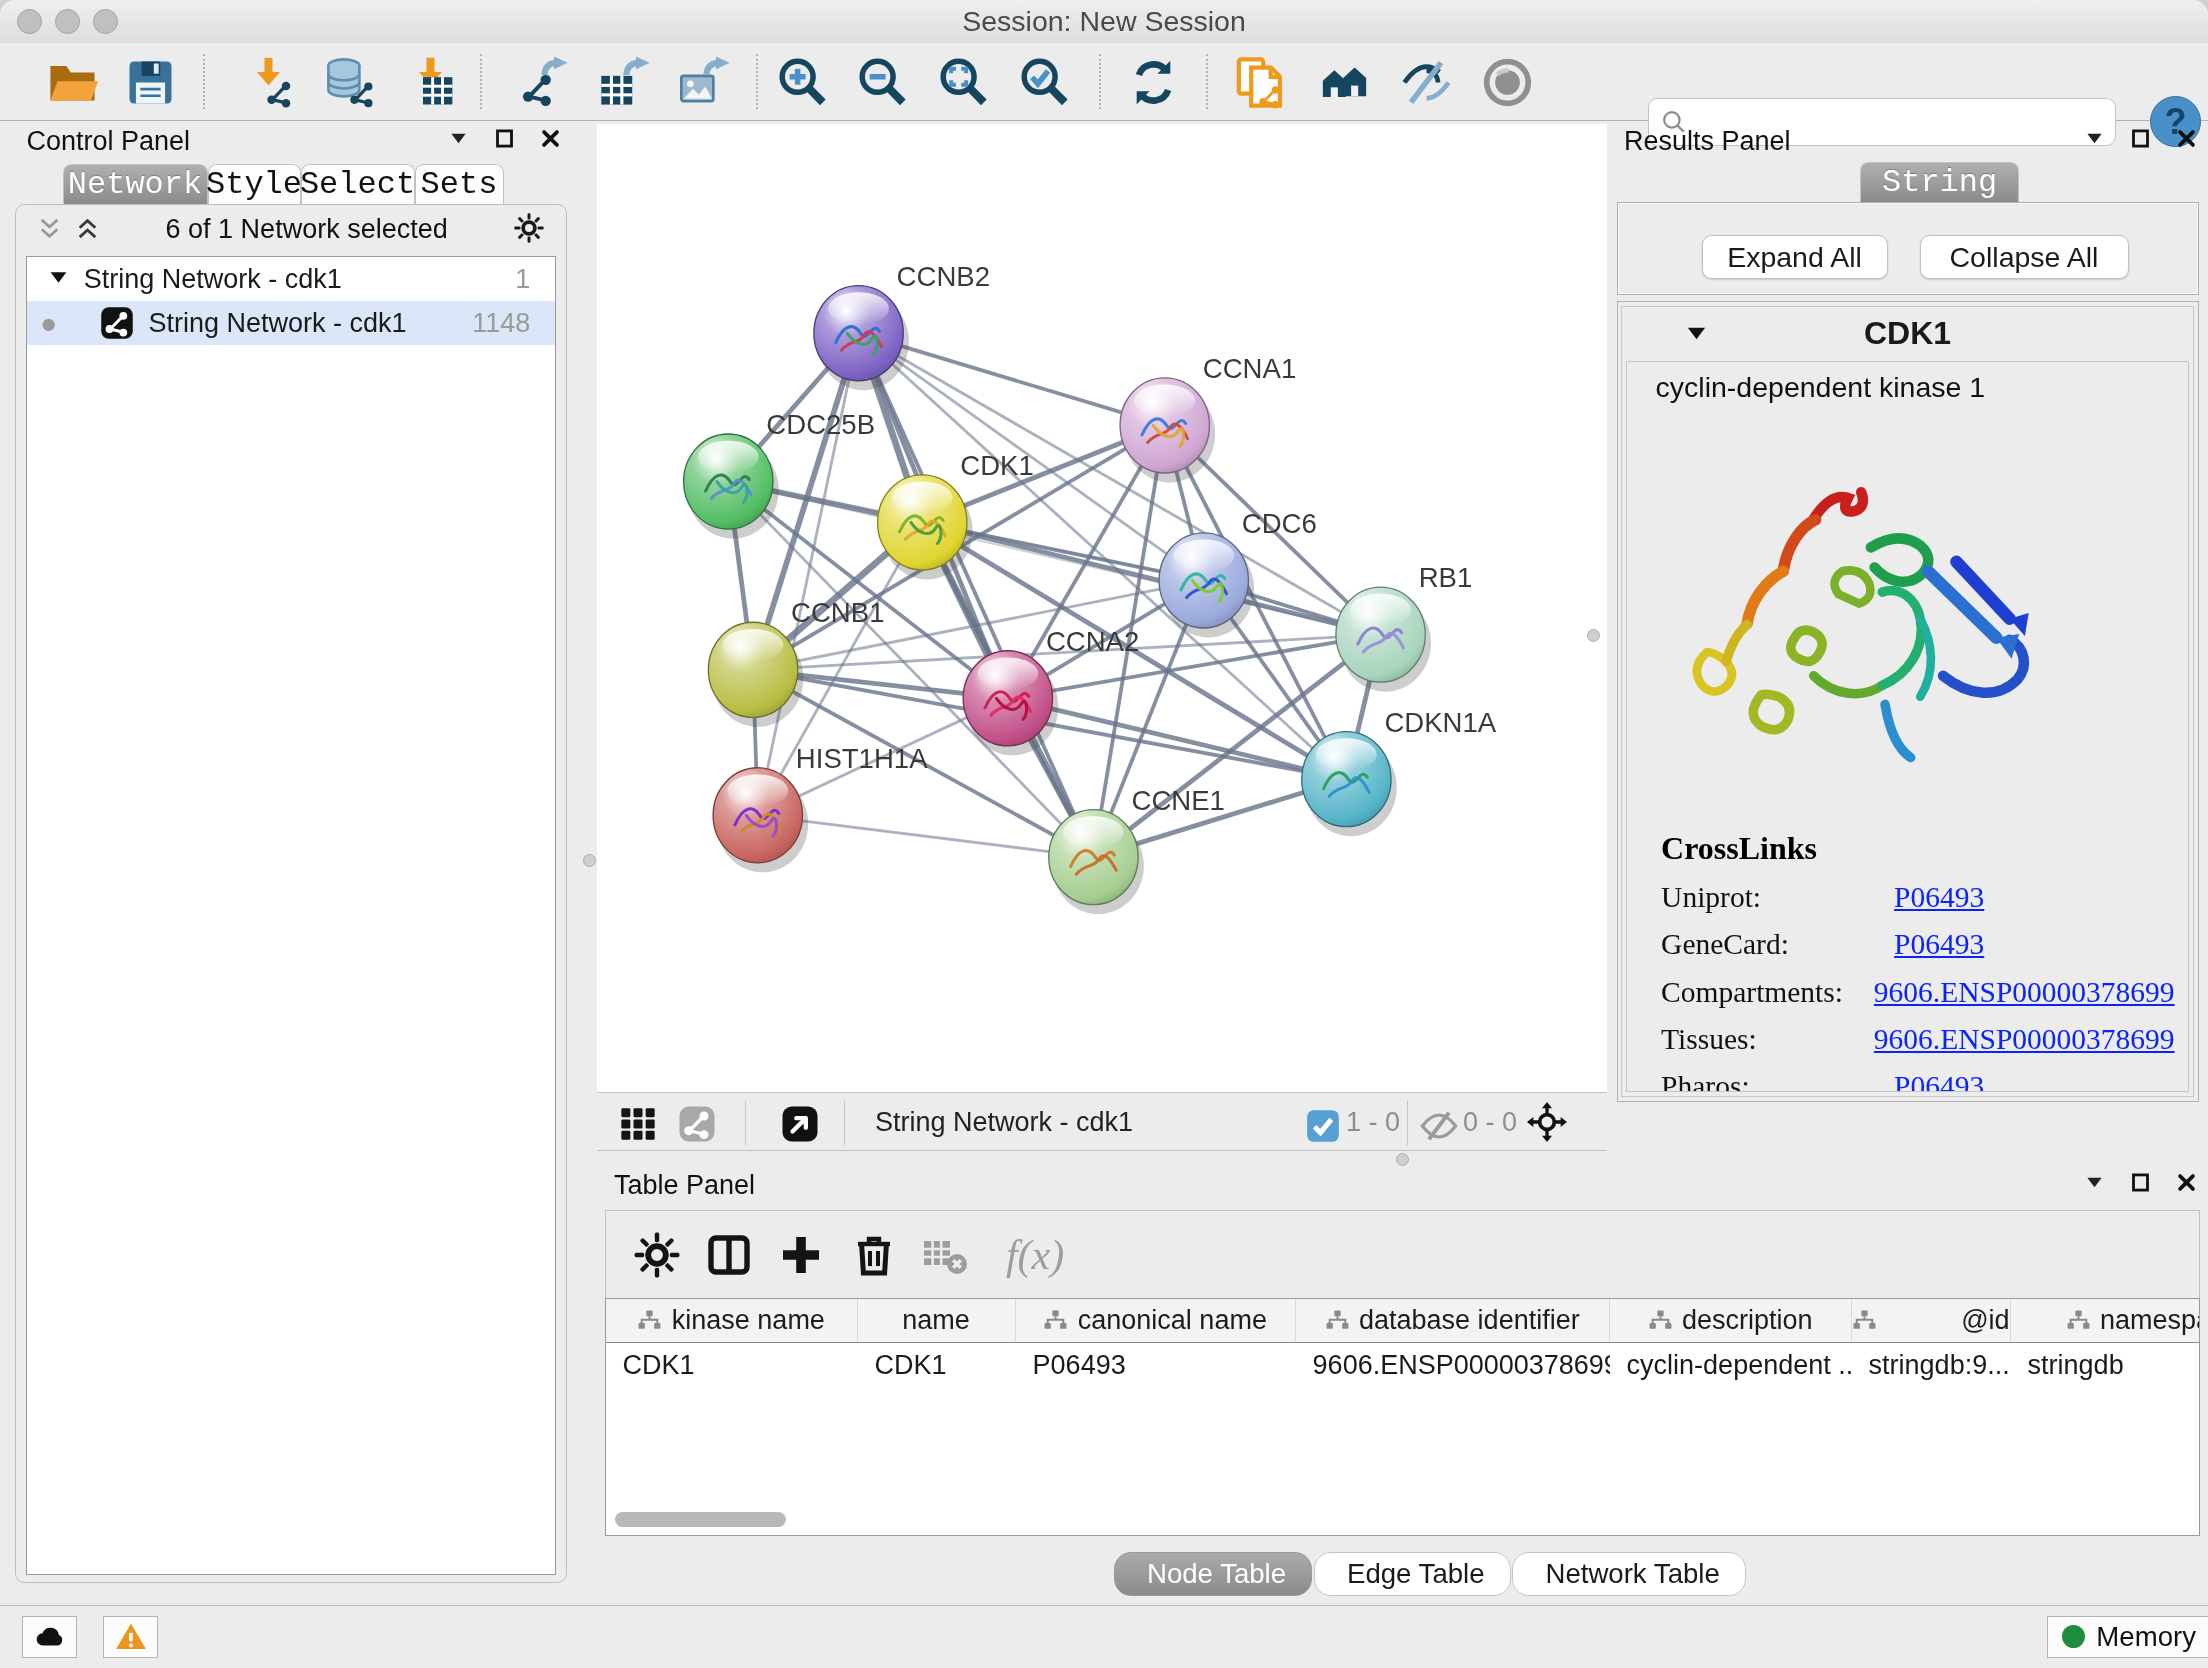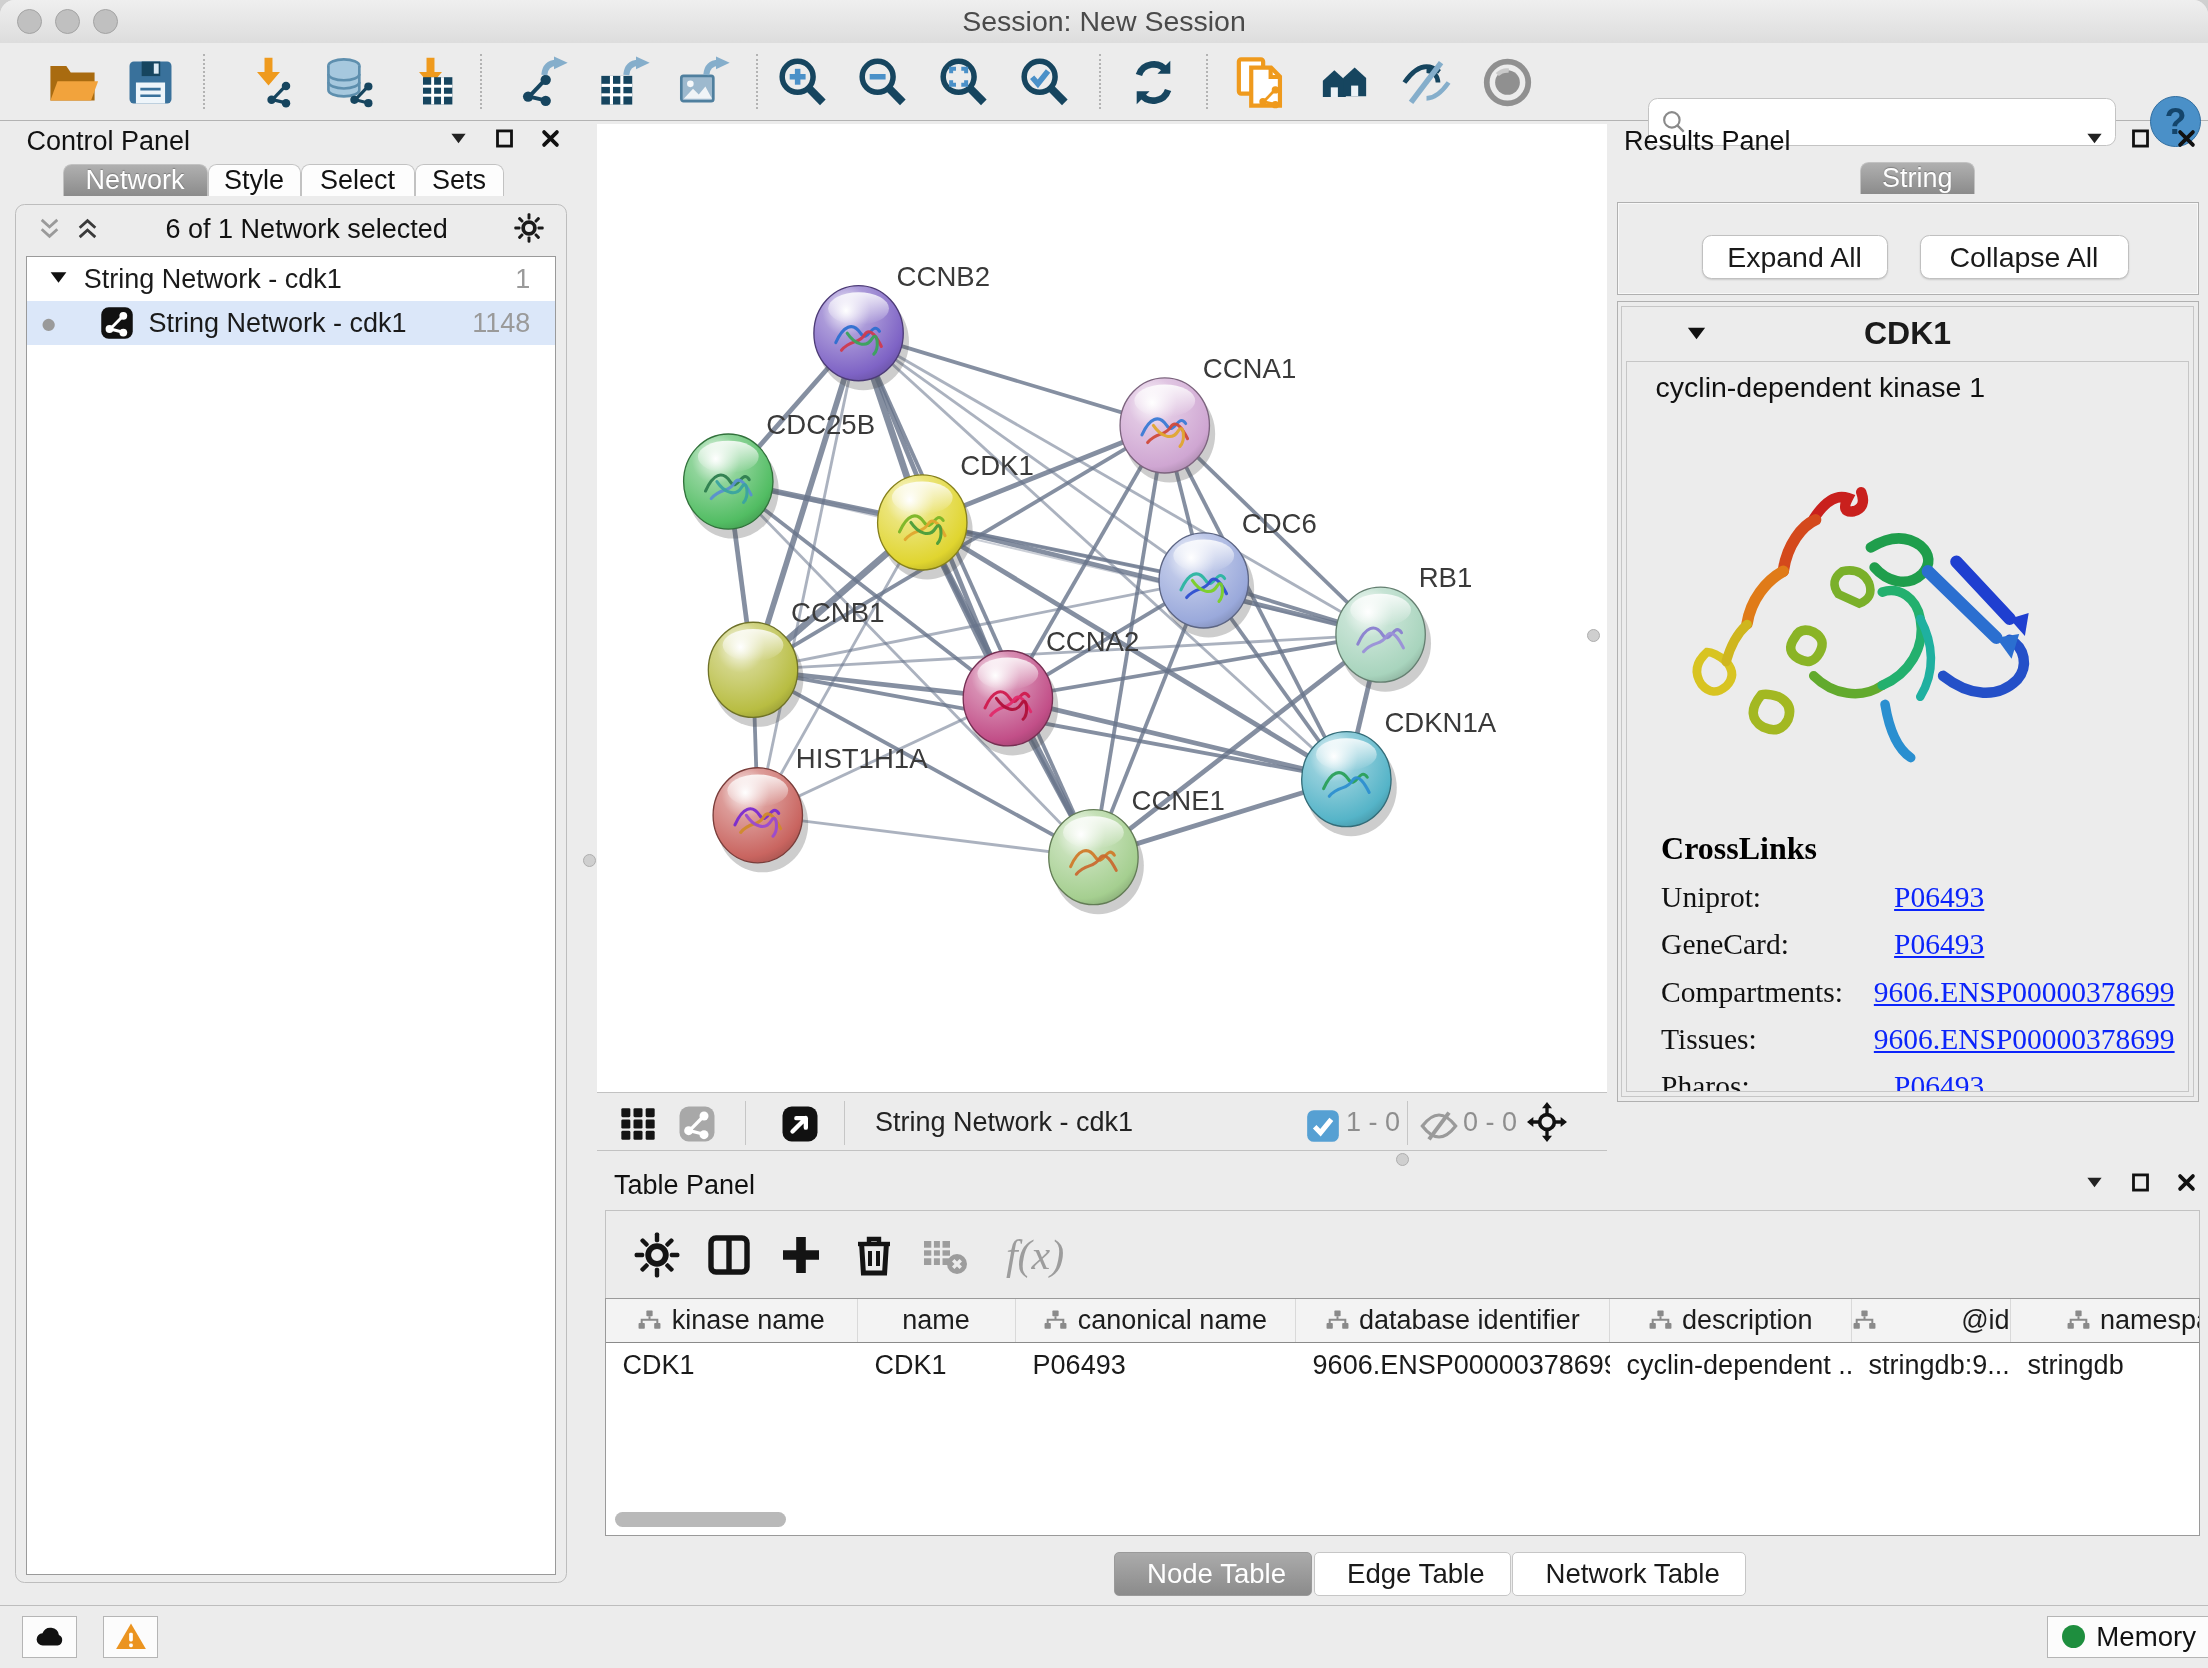--- a/index.html
+++ b/index.html
@@ -24,23 +24,23 @@
   .searchbox svg{width:28.5px;height:28.5px;margin-right:7.6px;flex:0 0 auto;}
   .searchbox input{border:none;outline:none;font-size:27px;width:100%;background:transparent;font-family:inherit;}
   .helpbtn{position:absolute;left:2150px;top:53px;width:51px;height:51px;border-radius:50%;
     background:#4a90c8;border:1.9px solid #2f6da0;color:#14456b;font-size:36px;font-weight:bold;
     display:flex;align-items:center;justify-content:center;}
   
   .phead{position:absolute;left:0;top:0;right:0;height:34px;display:flex;align-items:center;}
   .phead .ptitle{font-size:27px;color:#111;padding-left:17px;}
   .winbtns{position:absolute;right:9.5px;top:1.9px;display:flex;gap:21px;align-items:center;}
   .winbtns .wb{width:25px;height:25px;display:flex;align-items:center;justify-content:center;}
-  .tab{height:32px;border:1px solid #c2c2c2;border-bottom:none;background:#fdfdfd;
+  .tab{height:40px;border:1px solid #c2c2c2;border-bottom:none;background:#fdfdfd;
     border-radius:8.6px 8.6px 0 0;display:flex;align-items:center;justify-content:center;
-    font-size:27px;color:#111;padding:0 21px;}
+    font-size:32px;color:#111;padding:0 21px;font-family:Liberation Mono, monospace;}
   .tab.sel{background:linear-gradient(#b0b0b0,#8b8b8b);color:#fff;text-shadow:0 -1px 1px rgba(0,0,0,.25);}
   .btab{height:44px;border:1px solid #c6c6c6;background:#fff;border-radius:8.6px;
     display:flex;align-items:center;justify-content:center;font-size:27.6px;padding:0 25px;}
   .btab.sel{background:linear-gradient(#ababab,#8b8b8b);color:#fff;border-color:#9a9a9a;}
   
   .control-panel{position:absolute;left:9.5px;top:124px;width:563px;height:1463px;}
   .cp-tabs{position:absolute;left:53px;top:40px;display:flex;}
   .cp-pane{position:absolute;left:5.7px;top:80px;right:5.7px;bottom:3.8px;background:#ececec;
     border:1px solid #bdbdbd;border-radius:9.5px;}
   .cp-toolrow{position:absolute;left:0;top:0;right:0;height:49px;display:flex;align-items:center;}
@@ -90,21 +90,21 @@
   .fx{font-family:"Liberation Serif","DejaVu Serif",serif;font-style:italic;font-size:42px;color:#9d9d9d;}
   .tp-table{position:absolute;left:7.6px;top:130px;right:7.6px;height:238px;background:#fff;border:1px solid #9a9a9a;overflow:hidden;}
   .thead{display:flex;height:44px;background:#f3f3f3;border-bottom:1.9px solid #8a8a8a;}
   .th{display:flex;align-items:center;justify-content:center;gap:9.5px;font-size:27px;color:#1c1c1c;
     border-right:1px solid #d9d9d9;flex:0 0 auto;overflow:hidden;white-space:nowrap;}
   .th svg{width:25px;height:25px;flex:0 0 auto;}
   .trow{display:flex;height:44px;}
   .td{font-size:27px;line-height:44px;padding-left:17px;flex:0 0 auto;overflow:hidden;white-space:nowrap;}
   .hthumb{position:absolute;left:9.5px;bottom:7.6px;width:171px;height:15px;background:#b9b9b9;border-radius:7.6px;}
   .tp-tabs{position:absolute;left:517px;bottom:7.6px;display:flex;}
-  .tp-tabs .btab{border-radius:5px;padding-left:32px;}
+  .tp-tabs .btab{border-radius:17px;padding-left:32px;}
   .tp-tabs .btab + .btab{margin-left:1.9px;}
   
   .statusbar{position:absolute;left:0;right:0;top:1605px;height:63px;background:#ececec;border-top:1px solid #bdbdbd;}
   .sb-btn{position:absolute;top:9.5px;height:42px;background:#fcfcfc;border:1.9px solid #b5b5b5;
     display:flex;align-items:center;justify-content:center;}
   .memdot{width:23px;height:23px;border-radius:50%;background:#1e8e3e;margin-right:11.4px;}
   .memlabel{font-size:27.6px;color:#111;}
 </style>
 </head>
 <body>

